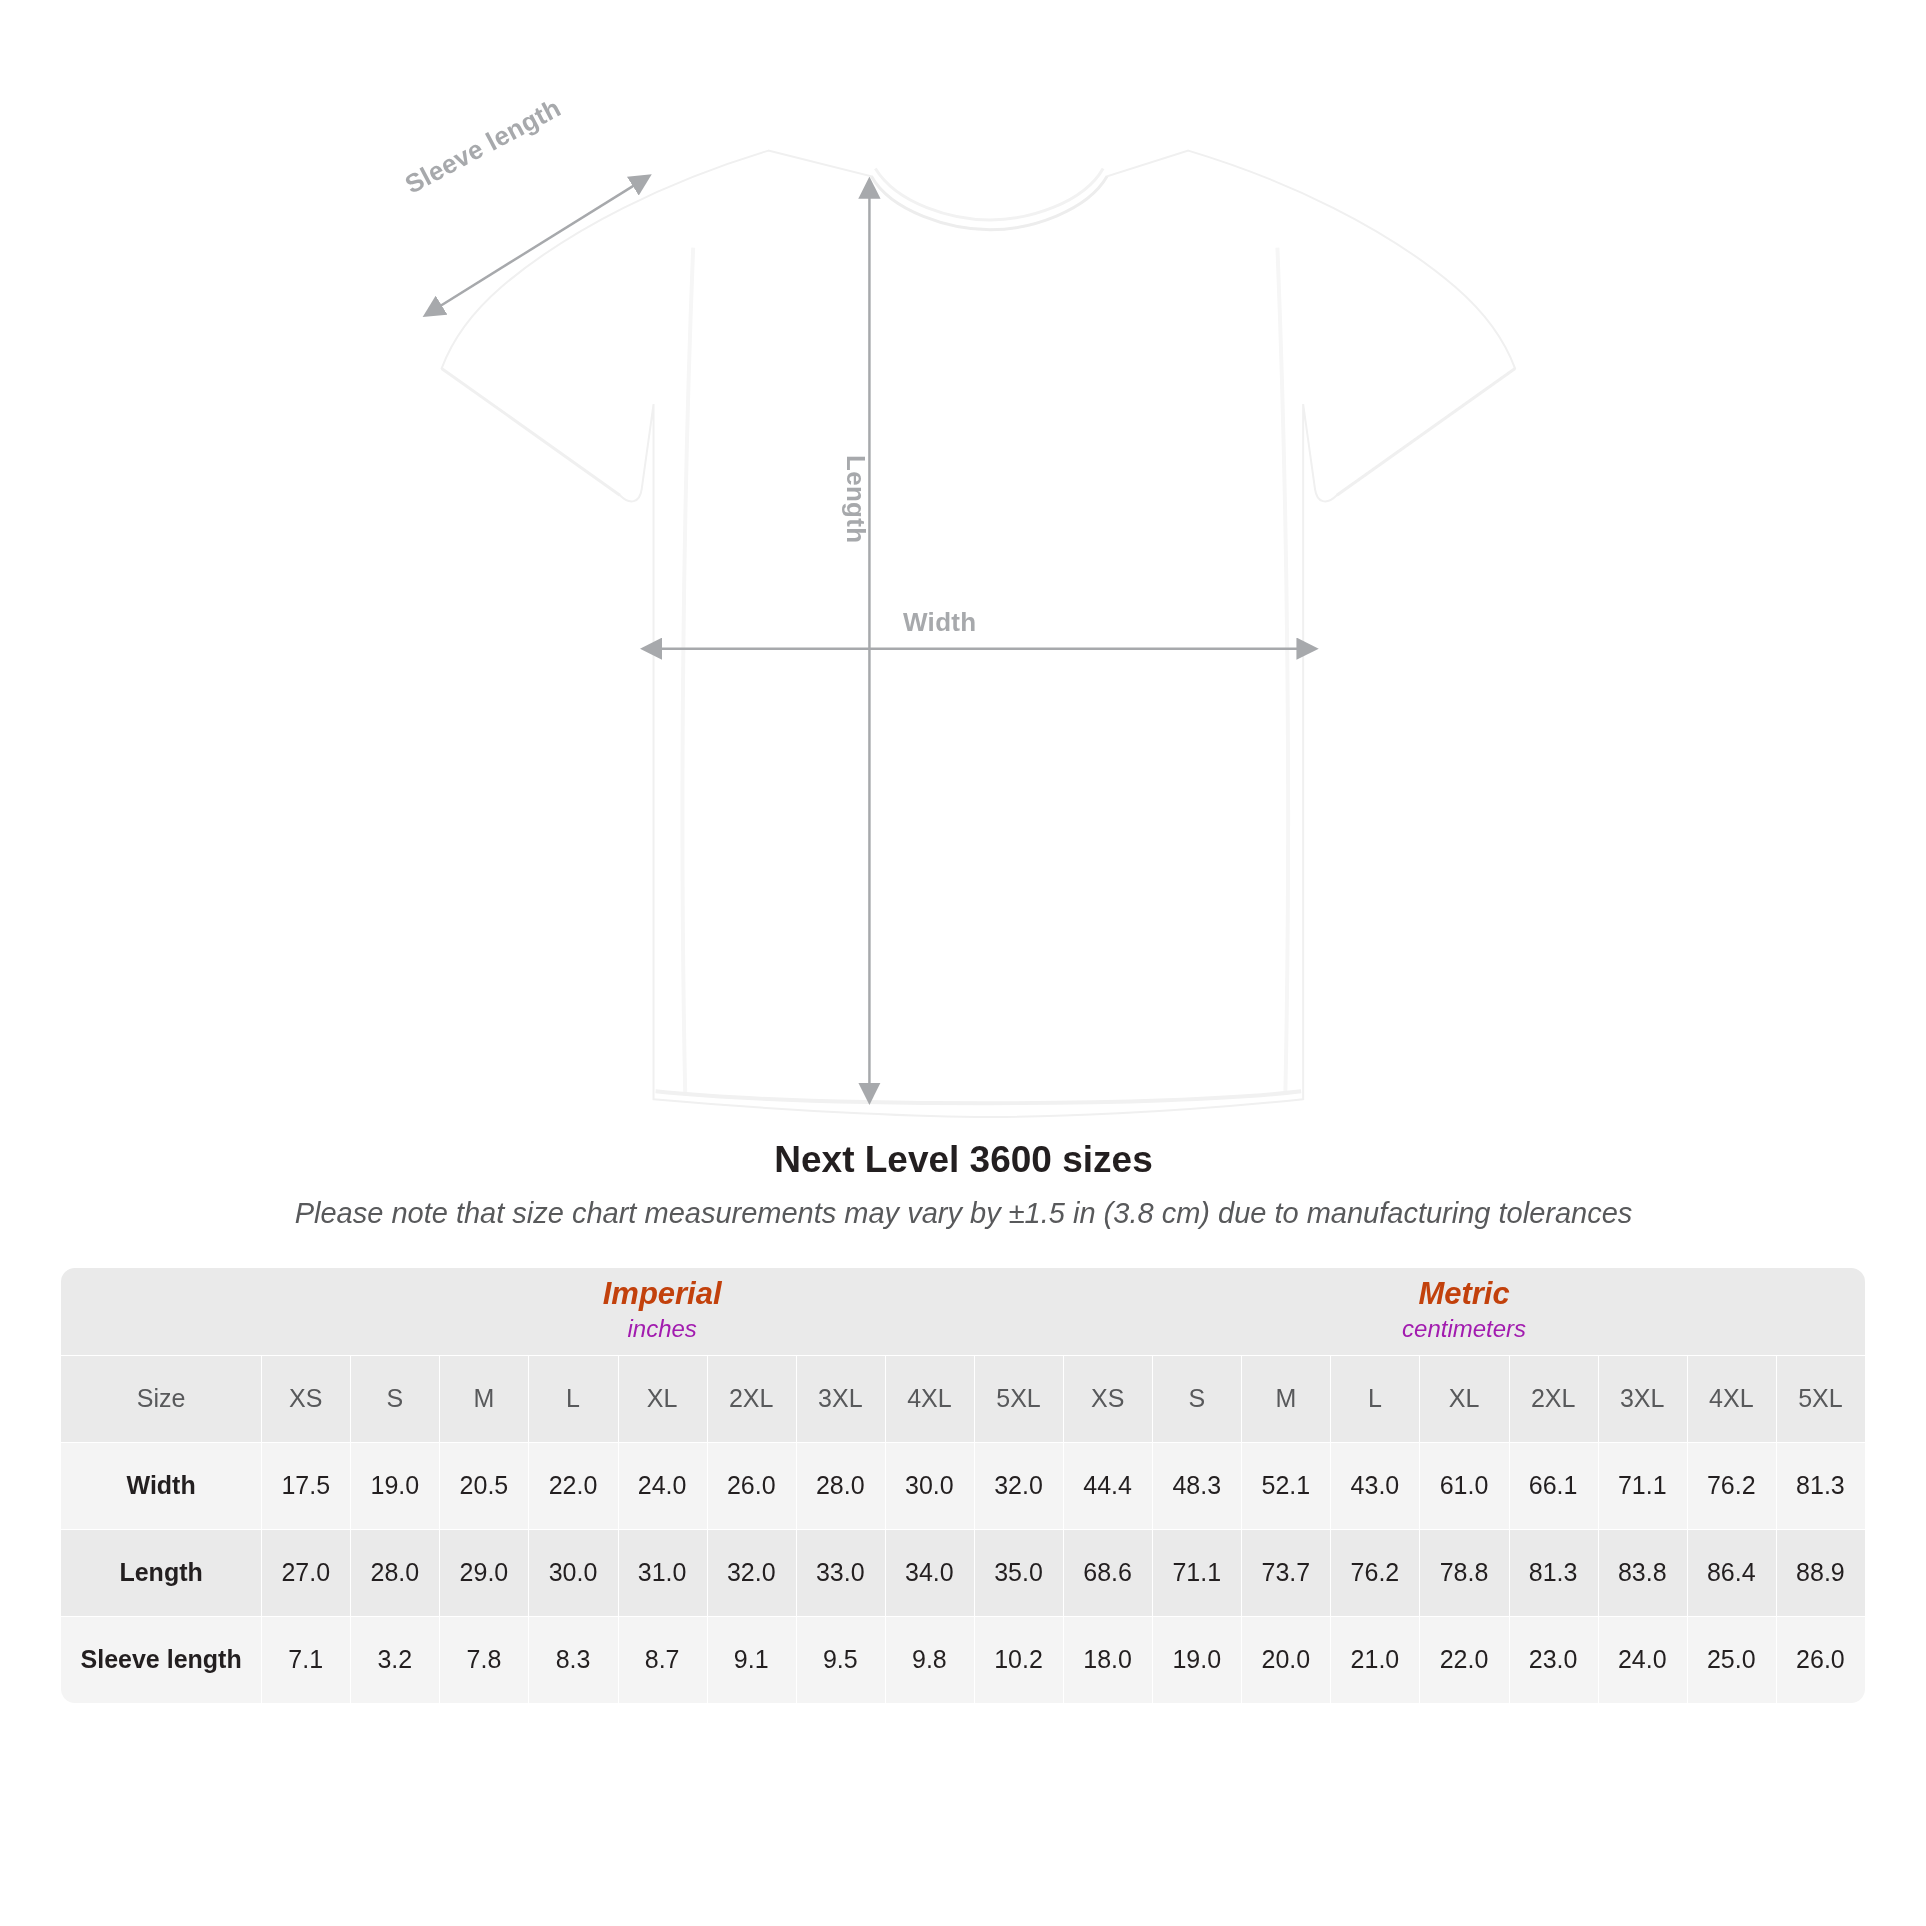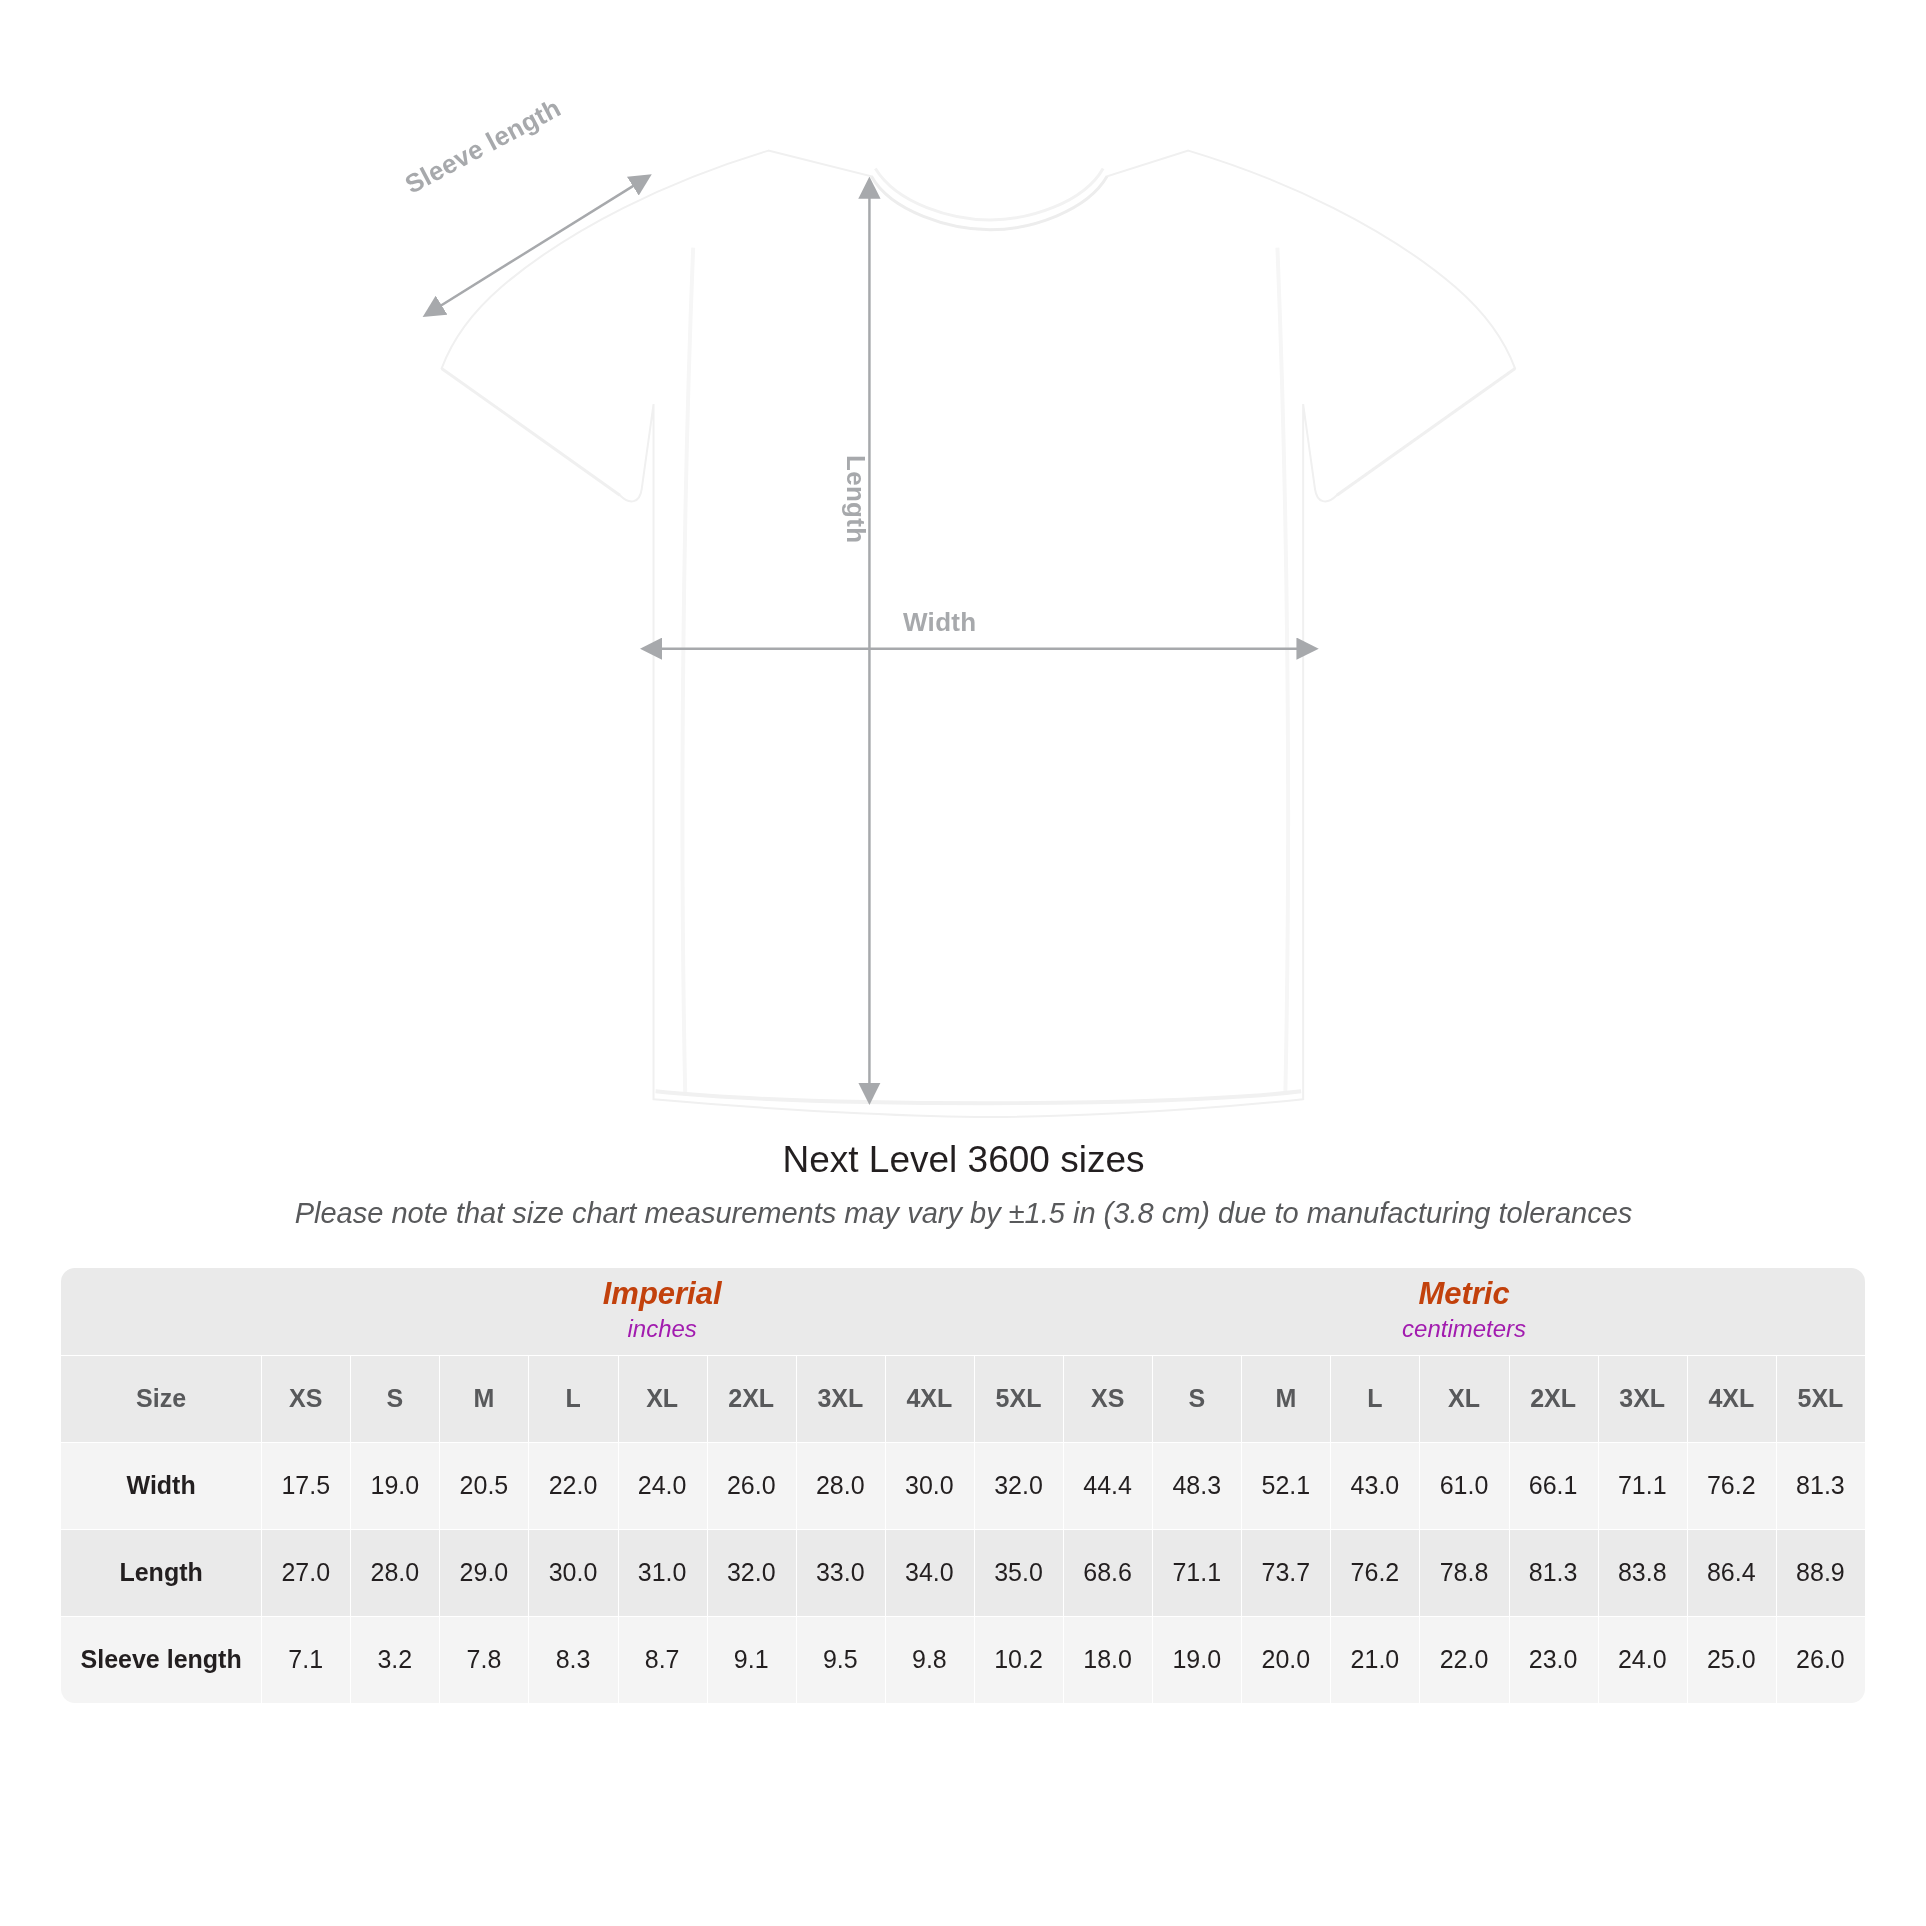--- a/index.html
+++ b/index.html
@@ -55,21 +55,21 @@
     top: 607px;
   }
 
   
   .title-block {
     text-align: center;
     margin-top: 10px;
   }
   .chart-title {
     font-size: 37px;
-    font-weight: normal;
+    font-weight: bold;
     color: #231f20;
     margin: 0 0 16px 0;
   }
   .chart-note {
     font-size: 29px;
     font-style: italic;
     color: #58595b;
     margin: 0;
   }
 
@@ -107,21 +107,21 @@
   .unit-head .unit-sub {
     font-size: 24px;
     font-style: italic;
     color: #a21caf;
     line-height: 1.5;
   }
   .corner-cell {
     background: #eaeaea;
   }
   tr.header-row td {
-    font-weight: bold;
+    font-weight: normal;
     font-size: 25px;
     color: #58595b;
     background: #eaeaea;
   }
   tr.header-row td.row-label {
     color: #58595b;
   }
   td.row-label {
     font-weight: bold;
     color: #231f20;

